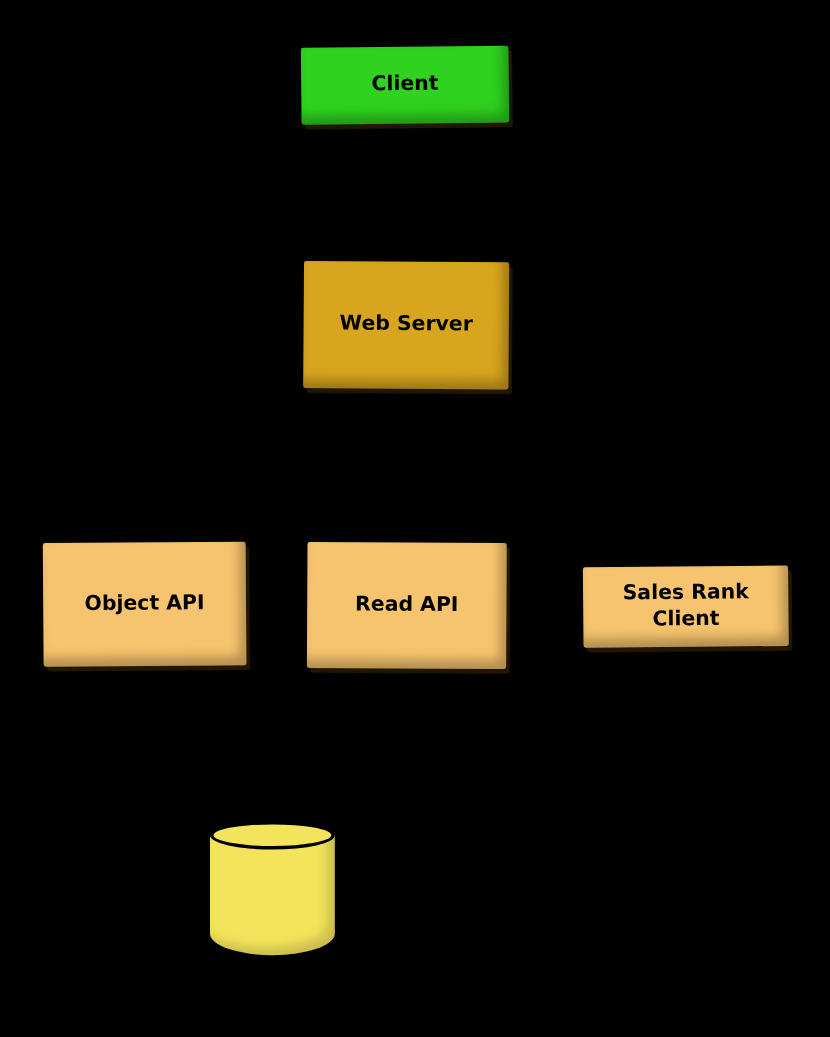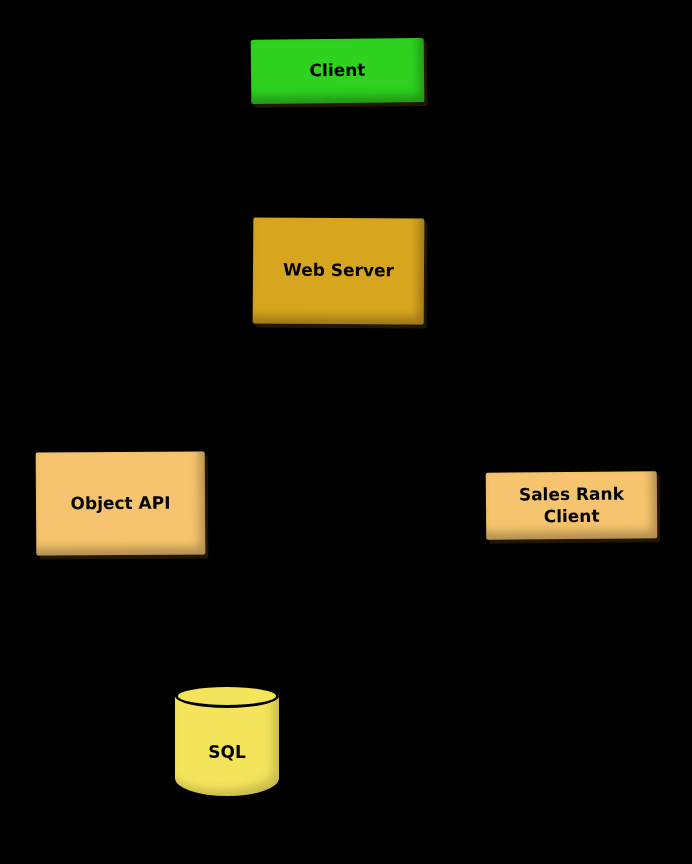--- a/index.html
+++ b/index.html
@@ -110,25 +110,27 @@
   </div>
 
   <div class="node box box-web-server">
     <span>Web Server</span>
   </div>
 
   <div class="node box box-sales-api">
     <span>Object API</span>
   </div>
 
+  <div class="node box box-read-api">
+    <span>Read API</span>
+  </div>
 
   <div class="node box box-sales-rank">
     <span>Sales Rank Client</span>
   </div>
 
   <div class="cylinder cyl-sql">
     <div class="cyl-body"></div>
     <div class="cyl-top"></div>
-    <div class="cyl-label">SQL</div>
   </div>
 
 
 </div>
 
 </body></html>

